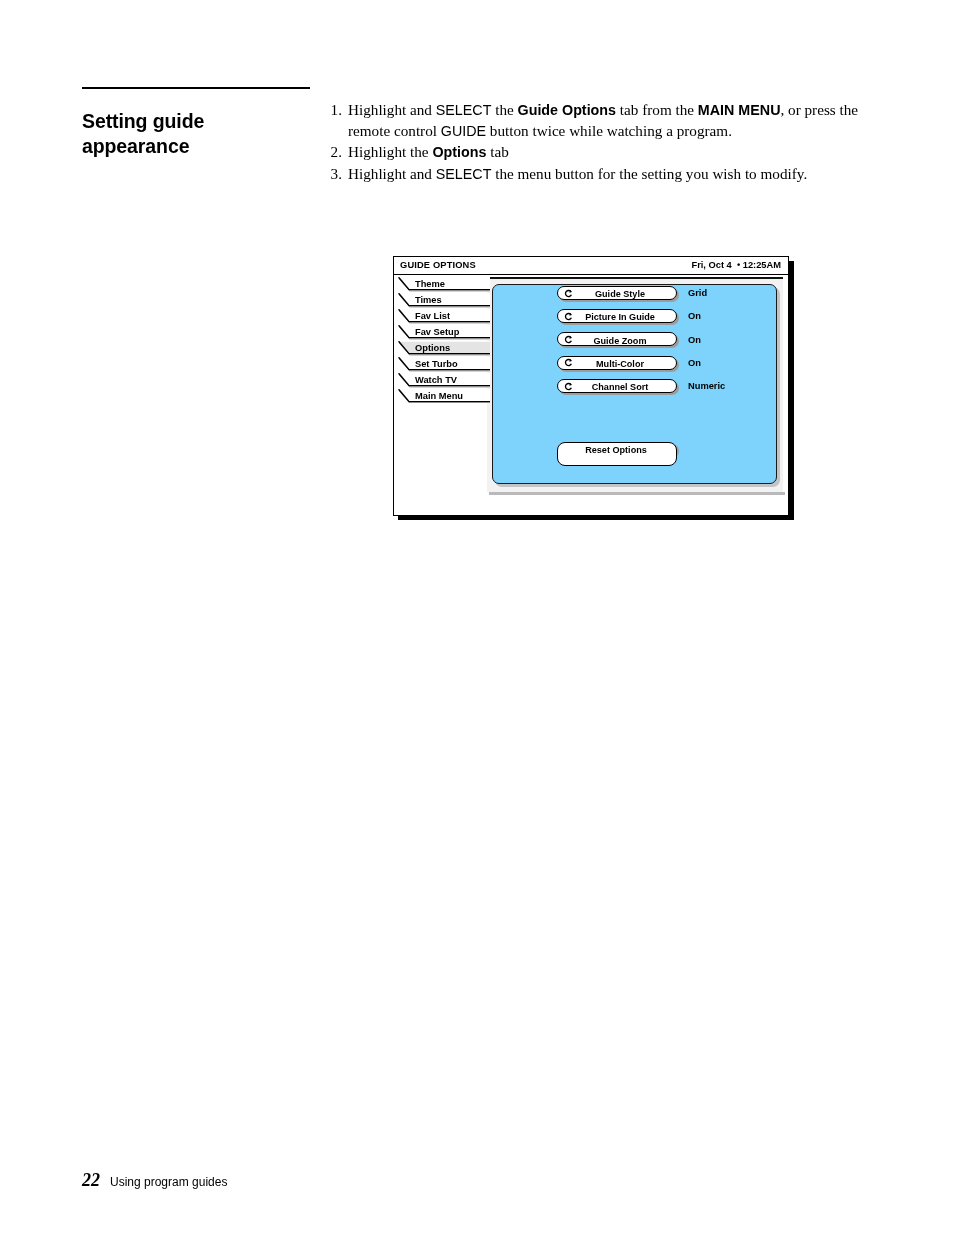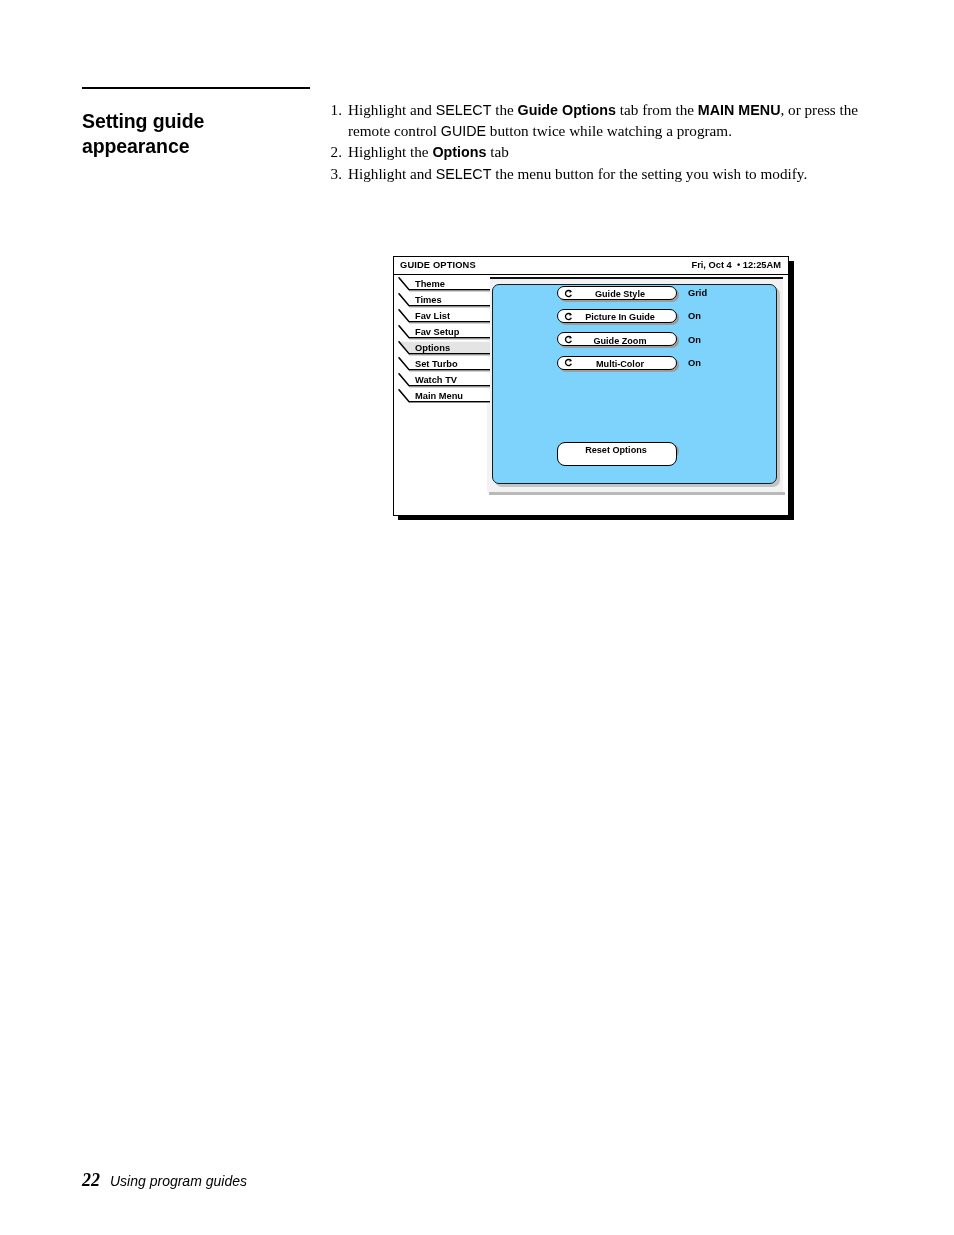--- a/index.html
+++ b/index.html
@@ -339,22 +339,21 @@
   }
   #footer-page-number {
     font-family: "Liberation Serif", serif;
     font-weight: bold;
     font-style: italic;
     font-size: 18px;
     margin-right: 10px;
   }
   #footer-section {
     font-family: "Liberation Sans", sans-serif;
-    font-style: italic;
-    font-size: 14px;
+    font-size: 12px;
   }
 </style>
 </head>
 <body>
 
 <div id="heading-rule"></div>
 <h1 id="page-title">
   <span>Setting guide</span><br>
   <span>appearance</span>
 </h1>
@@ -481,20 +480,31 @@
             <div class="pill-shadow"></div>
             <div class="pill">
               <svg class="cycle-icon" viewBox="0 0 10 10">
                 <path d="M8 3.3 A3.4 3.4 0 1 0 8.2 6.4" fill="none" stroke="#000000" stroke-width="1.5"></path>
                 <path d="M6.6 1.2 L8.6 3.4 L6.0 4.1 Z" fill="#000000"></path>
               </svg>
               <span class="pill-label">Multi-Color</span>
             </div>
             <span class="option-value">On</span>
           </div>
+          <div class="option-row">
+            <div class="pill-shadow"></div>
+            <div class="pill">
+              <svg class="cycle-icon" viewBox="0 0 10 10">
+                <path d="M8 3.3 A3.4 3.4 0 1 0 8.2 6.4" fill="none" stroke="#000000" stroke-width="1.5"></path>
+                <path d="M6.6 1.2 L8.6 3.4 L6.0 4.1 Z" fill="#000000"></path>
+              </svg>
+              <span class="pill-label">Channel Sort</span>
+            </div>
+            <span class="option-value">Numeric</span>
+          </div>
         </div>
       <div id="reset-row">
         <div id="reset-pill-shadow"></div>
         <div id="reset-pill">
           <span id="reset-label">Reset Options</span>
         </div>
       </div>
     </div>
 
   </div>

